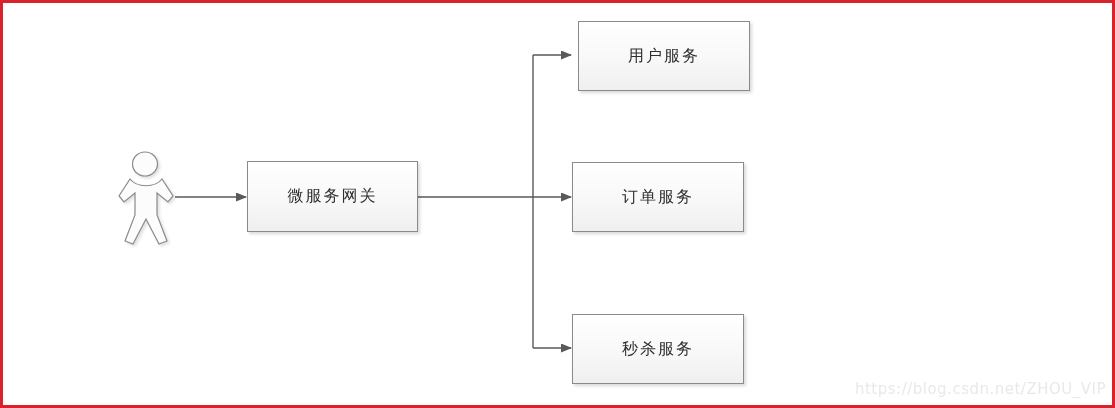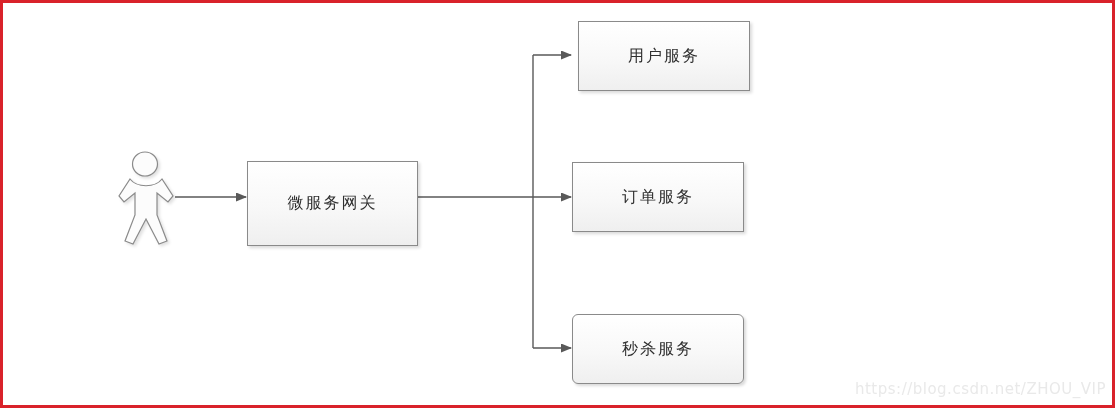--- a/index.html
+++ b/index.html
@@ -31,24 +31,24 @@
     background: linear-gradient(180deg, #ffffff 0%, #f8f8f8 55%, #efefef 100%);
     box-shadow: 2px 2px 3px rgba(0,0,0,0.15);
     display: flex;
     align-items: center;
     justify-content: center;
     color: #2f2f2f;
     font-size: 16px;
     letter-spacing: 2px;
   }
   
-  .node-gateway   { left: 244px; top: 158px; width: 171px; height: 85px; }
+  .node-gateway   { left: 244px; top: 158px; width: 171px; height: 71px; }
   .node-user      { left: 541px; top:  18px; width: 172px; height: 70px; margin-left: 34px; }
   .node-order     { left: 569px; top: 159px; width: 172px; height: 70px; font-family: Liberation Mono, monospace; }
-  .node-seckill   { left: 569px; top: 311px; width: 172px; height: 70px; border-radius: 6px; }
+  .node-seckill   { left: 569px; top: 311px; width: 172px; height: 70px; }
   .watermark {
     position: absolute;
     right: 6px;
     bottom: 7px;
     color: #e9e9e9;
     font-size: 15px;
     letter-spacing: 0.5px;
     user-select: none;
     white-space: nowrap;
   }

